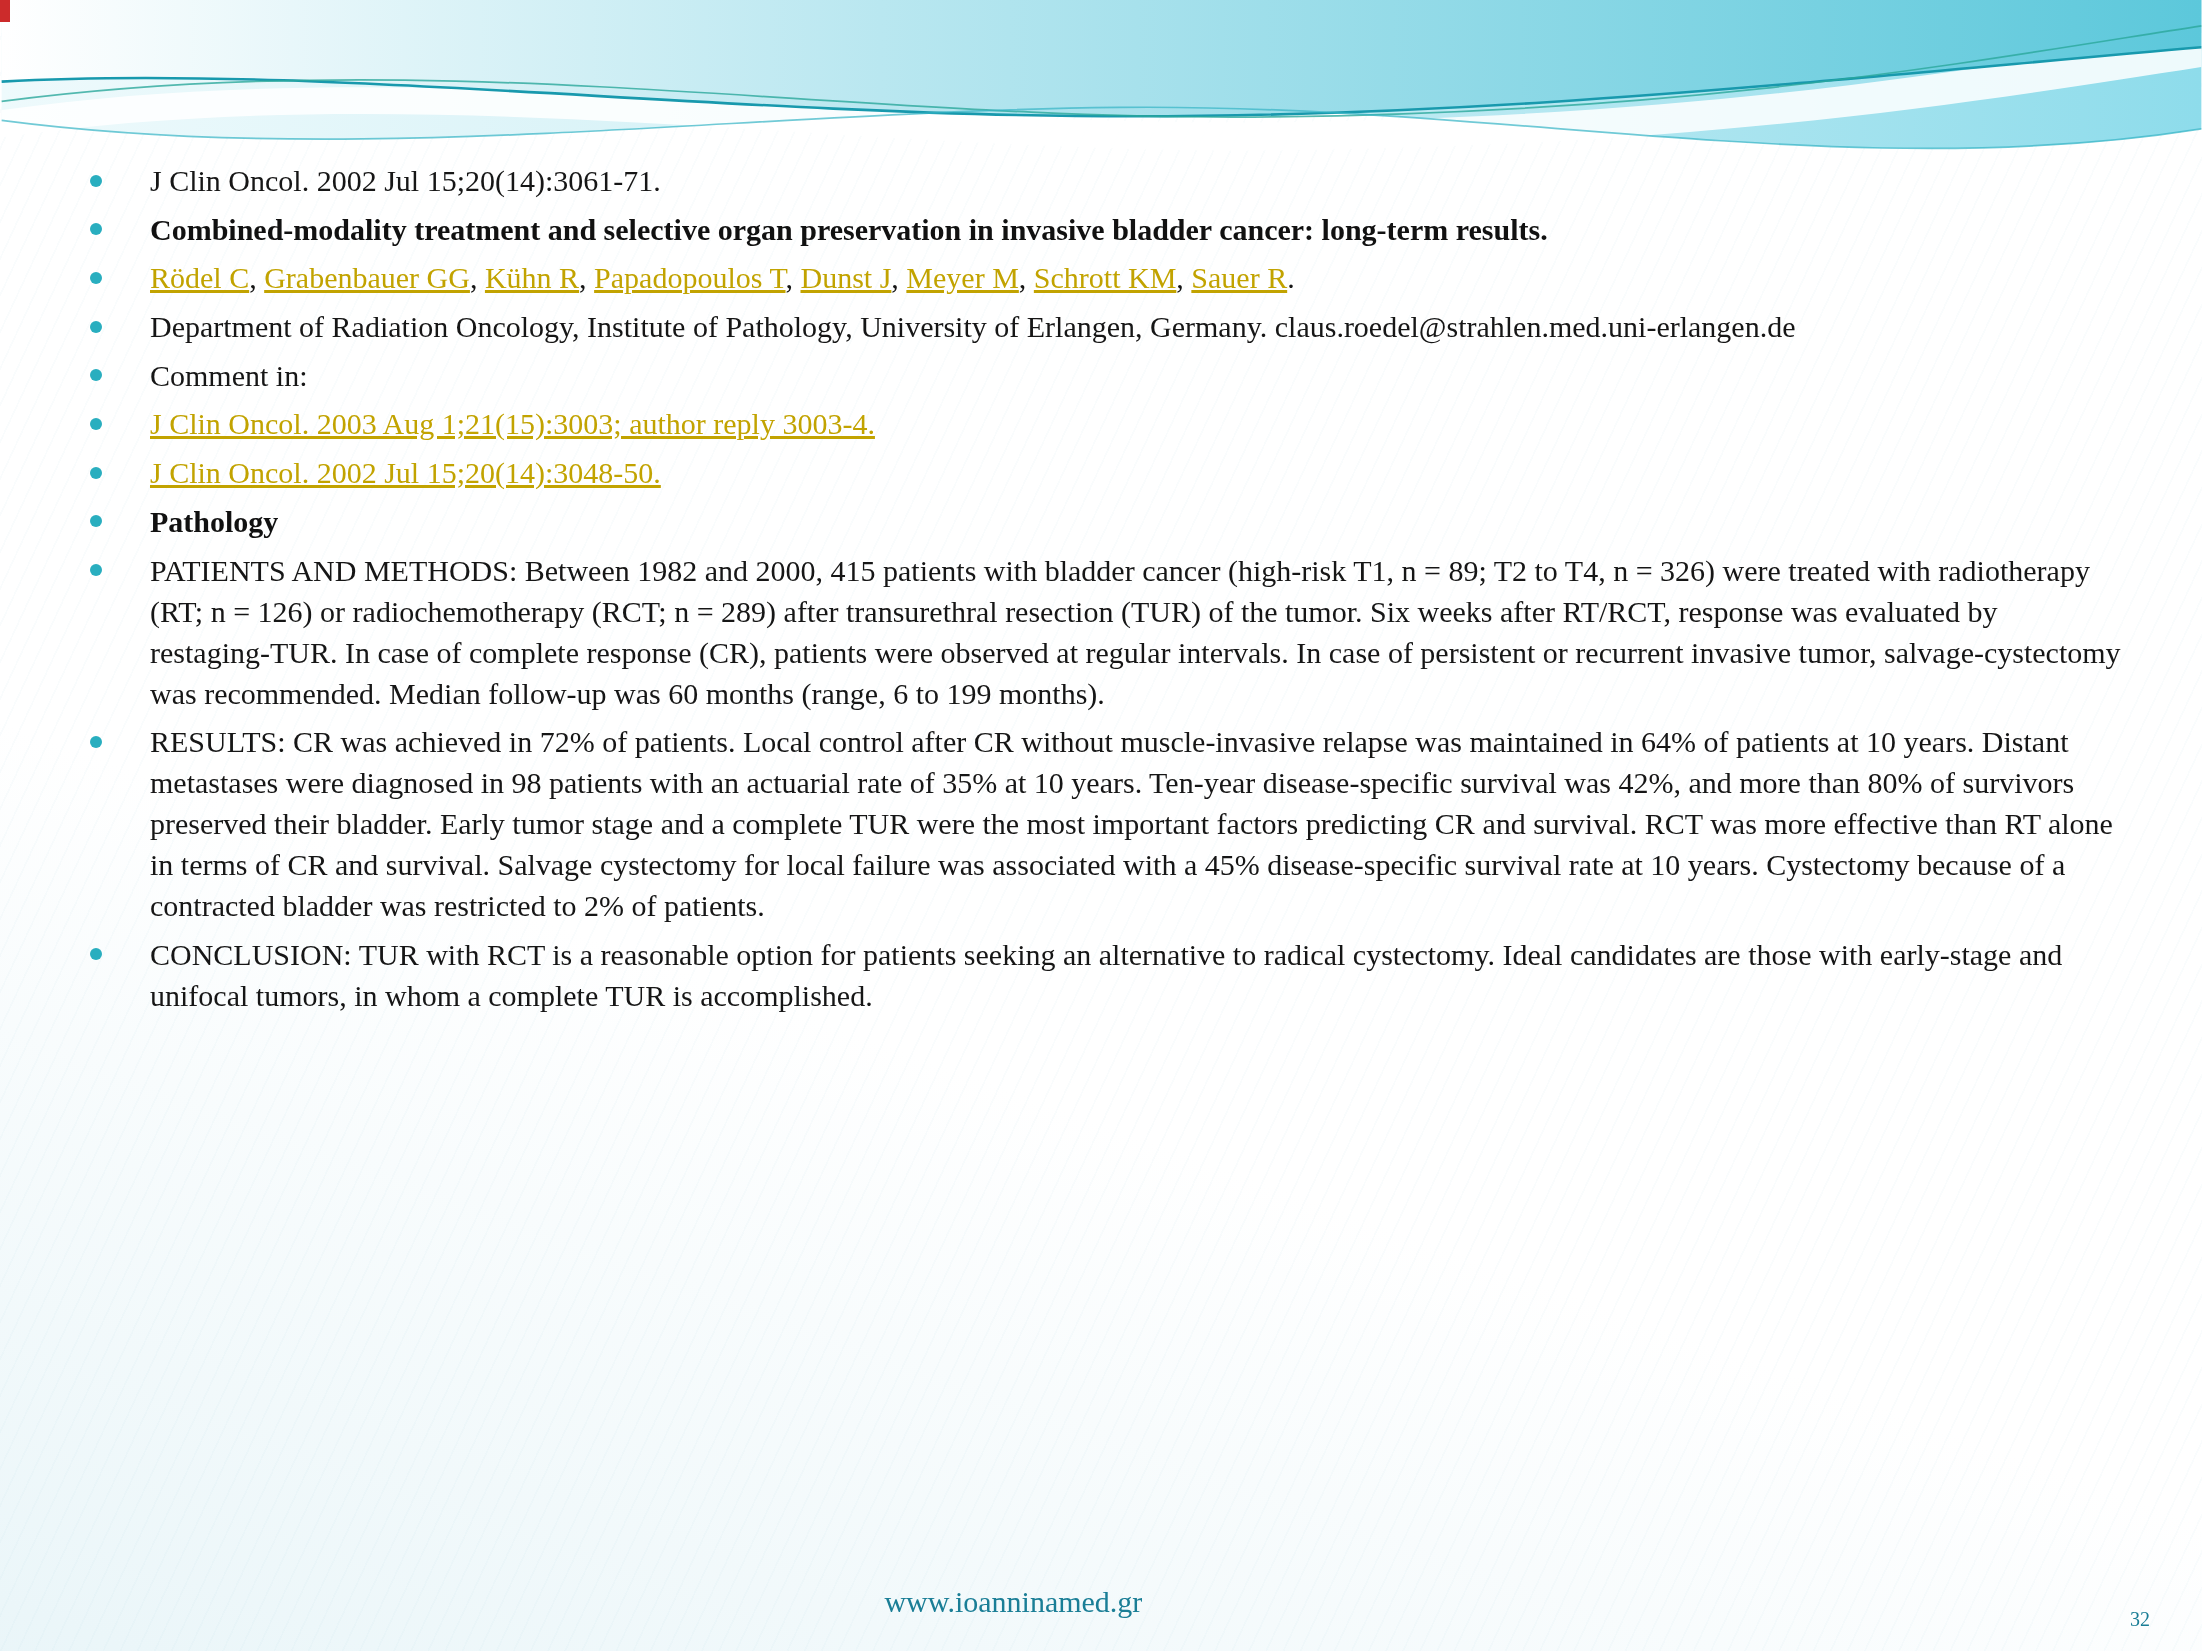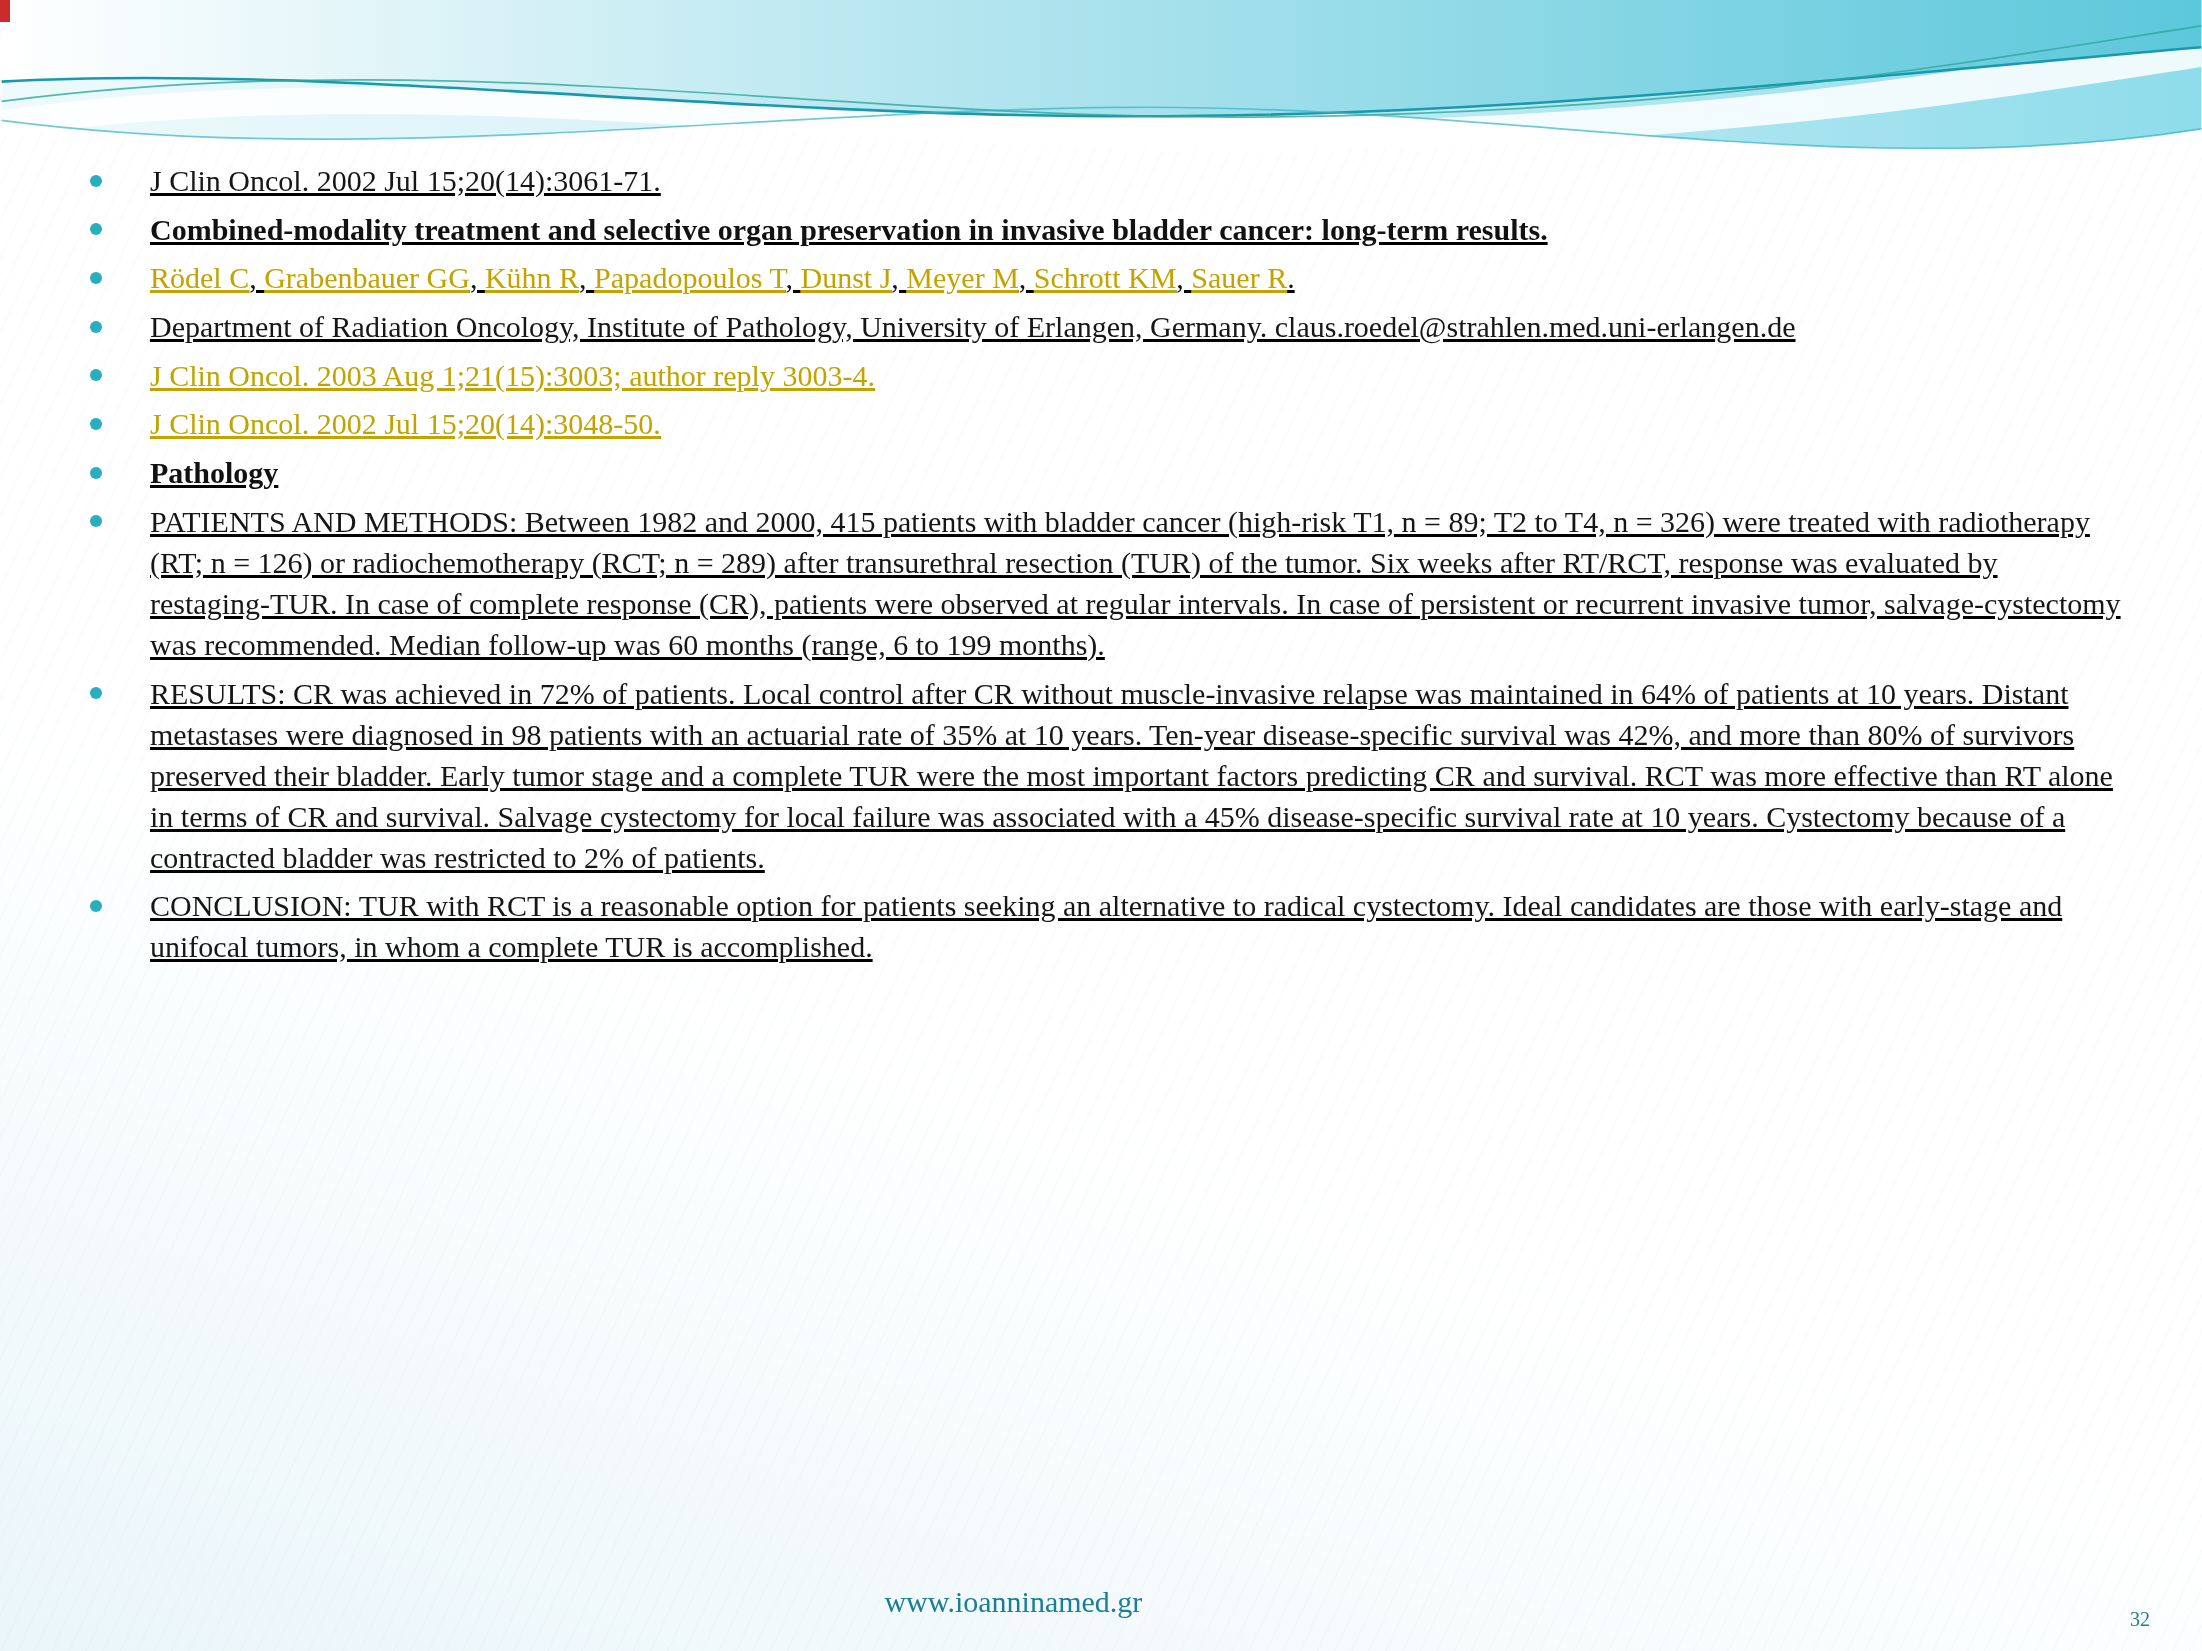--- a/index.html
+++ b/index.html
@@ -40,21 +40,20 @@
     z-index: 1;
     display: block;
   }
 
   .content {
     position: absolute;
     top: 160px;
     left: 59px;
     width: 2065px;
     z-index: 2;
-    text-decoration: underline;
   }
   .items { list-style: none; margin: 0; padding: 0; }
   .item {
     position: relative;
     padding-left: 91px;
     font-size: 30px;
     line-height: 41px;
     color: #161616;
     margin: 0 0 7.7px 0;
   }
@@ -127,20 +126,21 @@
     <path d="M0,118 C520,50 980,142 1480,136 C1980,130 2290,72 2560,30" fill="none" stroke="#2aa79b" stroke-width="2" opacity="0.8"></path>
     <path d="M0,140 C420,195 850,130 1300,125 C1750,120 2150,215 2560,150" fill="none" stroke="#35b3c5" stroke-width="2" opacity="0.7"></path>
   </svg>
 
   <main class="content">
     <ul class="items">
         <li class="item"><span class="seg plain">J Clin Oncol. 2002 Jul 15;20(14):3061-71.</span></li>
         <li class="item"><span class="seg bold">Combined-modality treatment and selective organ preservation in invasive bladder cancer: long-term results.</span></li>
         <li class="item"><a class="seg link" href="#">Rödel C</a><span class="seg plain">, </span><a class="seg link" href="#">Grabenbauer GG</a><span class="seg plain">, </span><a class="seg link" href="#">Kühn R</a><span class="seg plain">, </span><a class="seg link" href="#">Papadopoulos T</a><span class="seg plain">, </span><a class="seg link" href="#">Dunst J</a><span class="seg plain">, </span><a class="seg link" href="#">Meyer M</a><span class="seg plain">, </span><a class="seg link" href="#">Schrott KM</a><span class="seg plain">, </span><a class="seg link" href="#">Sauer R</a><span class="seg plain">.</span></li>
         <li class="item"><span class="seg plain">Department of Radiation Oncology, Institute of Pathology, University of Erlangen, Germany. claus.roedel@strahlen.med.uni-erlangen.de</span></li>
+        <li class="item"><span class="seg plain">Comment in:</span></li>
         <li class="item"><a class="seg link" href="#">J Clin Oncol. 2003 Aug 1;21(15):3003; author reply 3003-4.</a></li>
         <li class="item"><a class="seg link" href="#">J Clin Oncol. 2002 Jul 15;20(14):3048-50.</a></li>
         <li class="item"><span class="seg bold">Pathology</span></li>
         <li class="item"><span class="seg plain">PATIENTS AND METHODS: Between 1982 and 2000, 415 patients with bladder cancer (high-risk T1, n = 89; T2 to T4, n = 326) were treated with radiotherapy (RT; n = 126) or radiochemotherapy (RCT; n = 289) after transurethral resection (TUR) of the tumor. Six weeks after RT/RCT, response was evaluated by restaging-TUR. In case of complete response (CR), patients were observed at regular intervals. In case of persistent or recurrent invasive tumor, salvage-cystectomy was recommended. Median follow-up was 60 months (range, 6 to 199 months).</span></li>
         <li class="item"><span class="seg plain">RESULTS: CR was achieved in 72% of patients. Local control after CR without muscle-invasive relapse was maintained in 64% of patients at 10 years. Distant metastases were diagnosed in 98 patients with an actuarial rate of 35% at 10 years. Ten-year disease-specific survival was 42%, and more than 80% of survivors preserved their bladder. Early tumor stage and a complete TUR were the most important factors predicting CR and survival. RCT was more effective than RT alone in terms of CR and survival. Salvage cystectomy for local failure was associated with a 45% disease-specific survival rate at 10 years. Cystectomy because of a contracted bladder was restricted to 2% of patients.</span></li>
         <li class="item"><span class="seg plain">CONCLUSION: TUR with RCT is a reasonable option for patients seeking an alternative to radical cystectomy. Ideal candidates are those with early-stage and unifocal tumors, in whom a complete TUR is accomplished.</span></li>
       </ul>
   </main>
 
   <footer class="footer">

